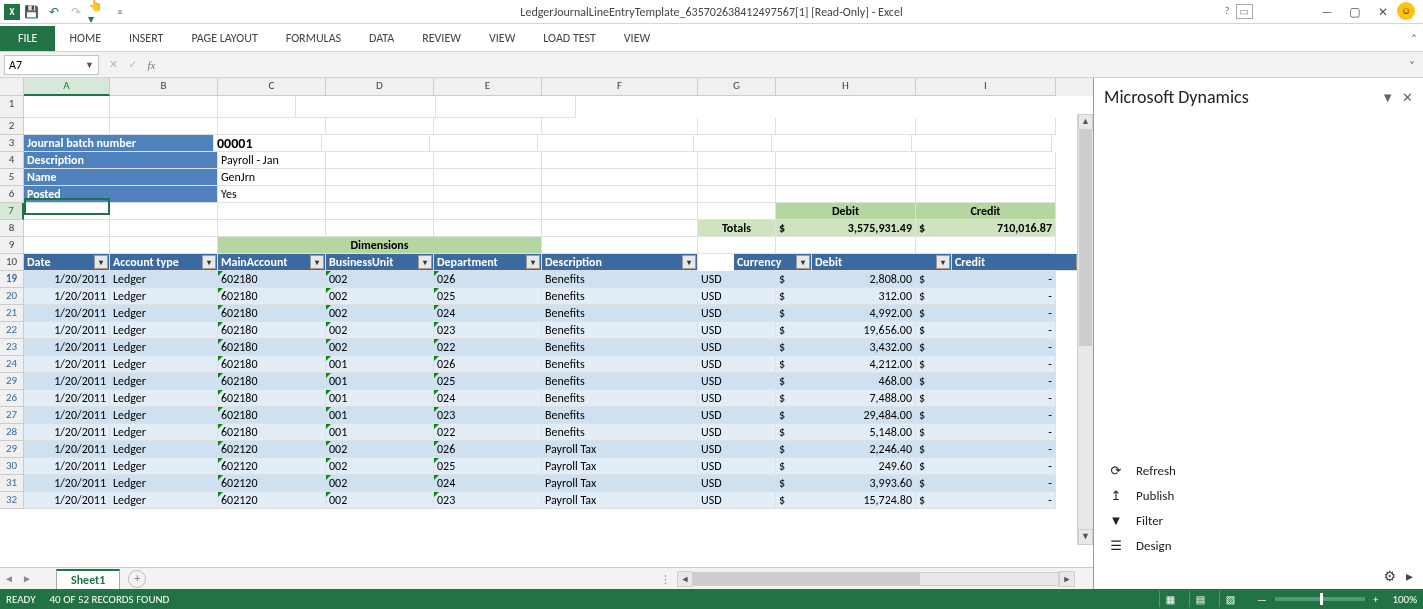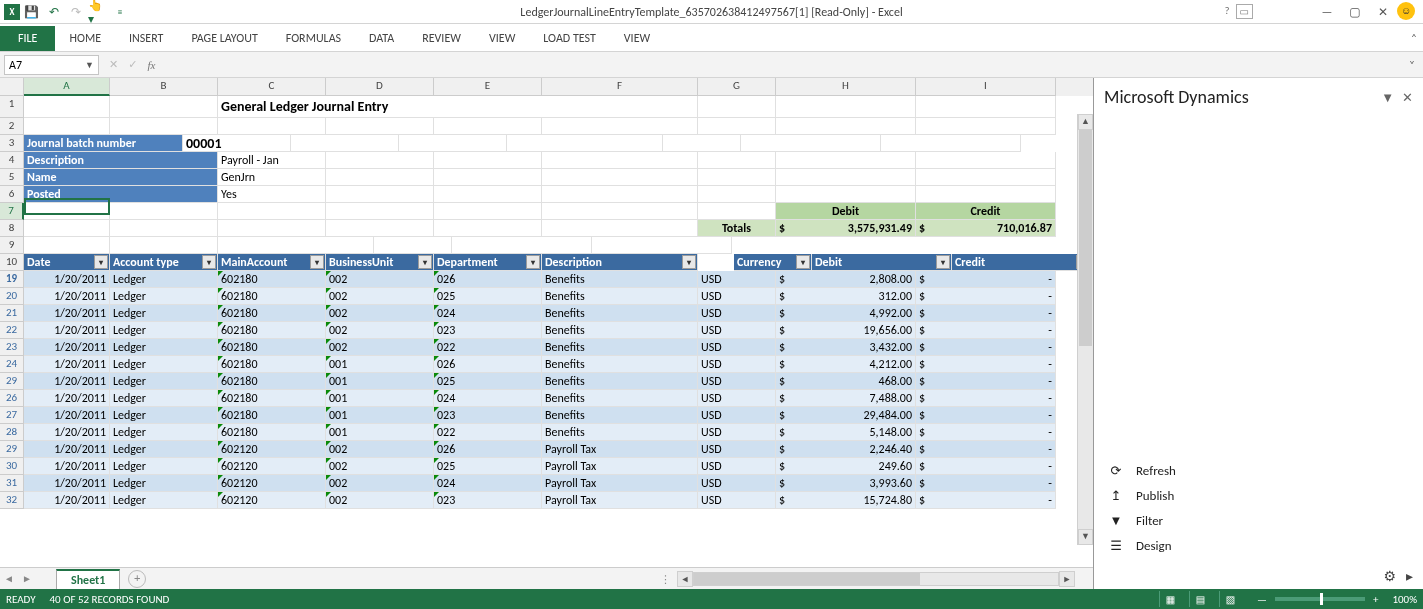--- a/index.html
+++ b/index.html
@@ -161,40 +161,39 @@
           <div class="colhead col-H" style="width: 140px;">H</div>
           <div class="colhead col-I" style="width: 140px;">I</div>
         </div>
     </div>
     <div class="grid-body">
       <div class="grid-rows" id="grid-rows">
           <div class="grow" style="height: 22px;">
             <div class="rhead">1</div>
             <div class="cell " style="width: 86px;"></div>
             <div class="cell " style="width: 108px;"></div>
-            <div class="cell bold" style="width: 480px;">General Ledger Journal Entry</div>
             <div class="cell " style="width: 78px;"></div>
             <div class="cell " style="width: 140px;"></div>
             <div class="cell " style="width: 140px;"></div>
           </div>
           <div class="grow">
             <div class="rhead">2</div>
             <div class="cell " style="width: 86px;"></div>
             <div class="cell " style="width: 108px;"></div>
             <div class="cell " style="width: 108px;"></div>
             <div class="cell " style="width: 108px;"></div>
             <div class="cell " style="width: 108px;"></div>
             <div class="cell " style="width: 156px;"></div>
             <div class="cell " style="width: 78px;"></div>
             <div class="cell " style="width: 140px;"></div>
             <div class="cell " style="width: 140px;"></div>
           </div>
           <div class="grow">
             <div class="rhead">3</div>
-            <div class="cell hdr-blue" style="width: 159px;">Journal batch number</div>
+            <div class="cell hdr-blue" style="width: 190px;">Journal batch number</div>
             <div class="cell bold" style="width: 108px;">00001</div>
             <div class="cell " style="width: 108px;"></div>
             <div class="cell " style="width: 108px;"></div>
             <div class="cell " style="width: 156px;"></div>
             <div class="cell " style="width: 78px;"></div>
             <div class="cell " style="width: 140px;"></div>
             <div class="cell " style="width: 140px;"></div>
           </div>
           <div class="grow">
             <div class="rhead">4</div>
@@ -256,20 +255,21 @@
             </div>
             <div class="cell totals" style="width: 140px; display: flex;">
               <span style="float:left">$</span>
               <span style="margin-left:auto">710,016.87</span>
             </div>
           </div>
           <div class="grow">
             <div class="rhead">9</div>
             <div class="cell " style="width: 86px;"></div>
             <div class="cell " style="width: 108px;"></div>
+            <div class="cell hdr-green center" style="width: 324px;">Dimensions</div>
             <div class="cell " style="width: 156px;"></div>
             <div class="cell " style="width: 78px;"></div>
             <div class="cell " style="width: 140px;"></div>
             <div class="cell " style="width: 140px;"></div>
           </div>
           <div class="grow">
             <div class="rhead">10</div>
             <div class="cell hdr-dark" style="width: 86px;">Date<span class="filter-btn">▾</span></div>
             <div class="cell hdr-dark" style="width: 108px;">Account type<span class="filter-btn">▾</span></div>
             <div class="cell hdr-dark" style="width: 108px;">MainAccount<span class="filter-btn">▾</span></div>

